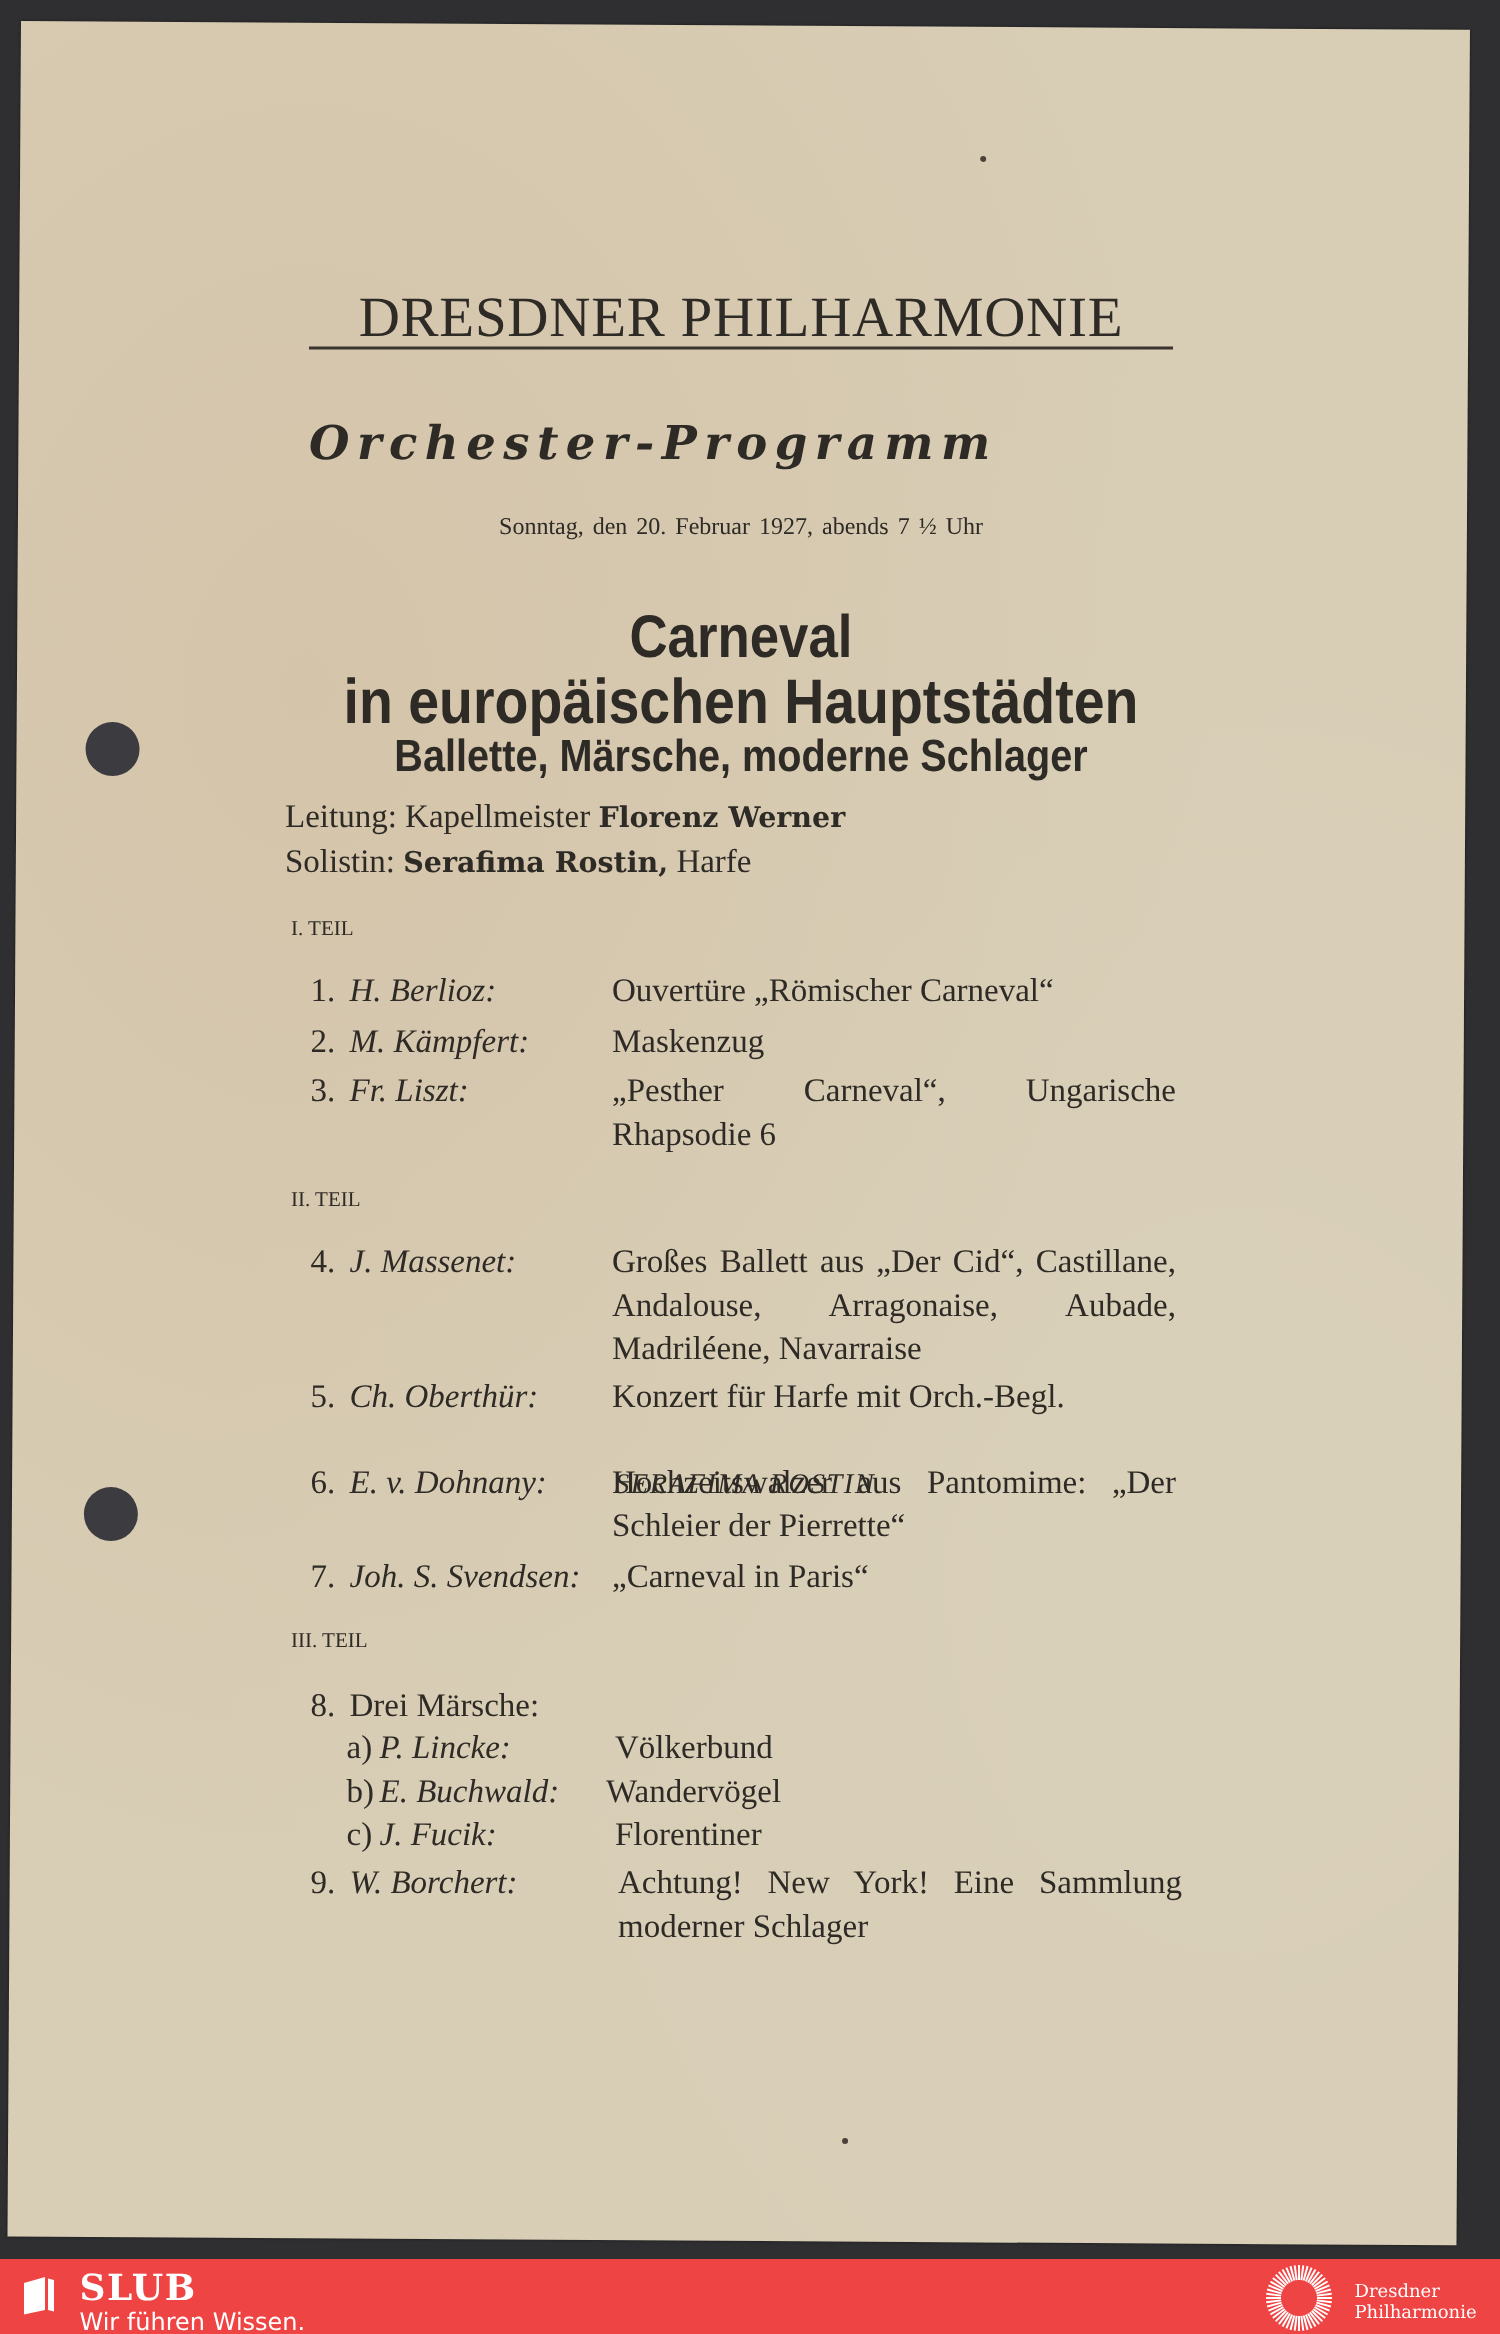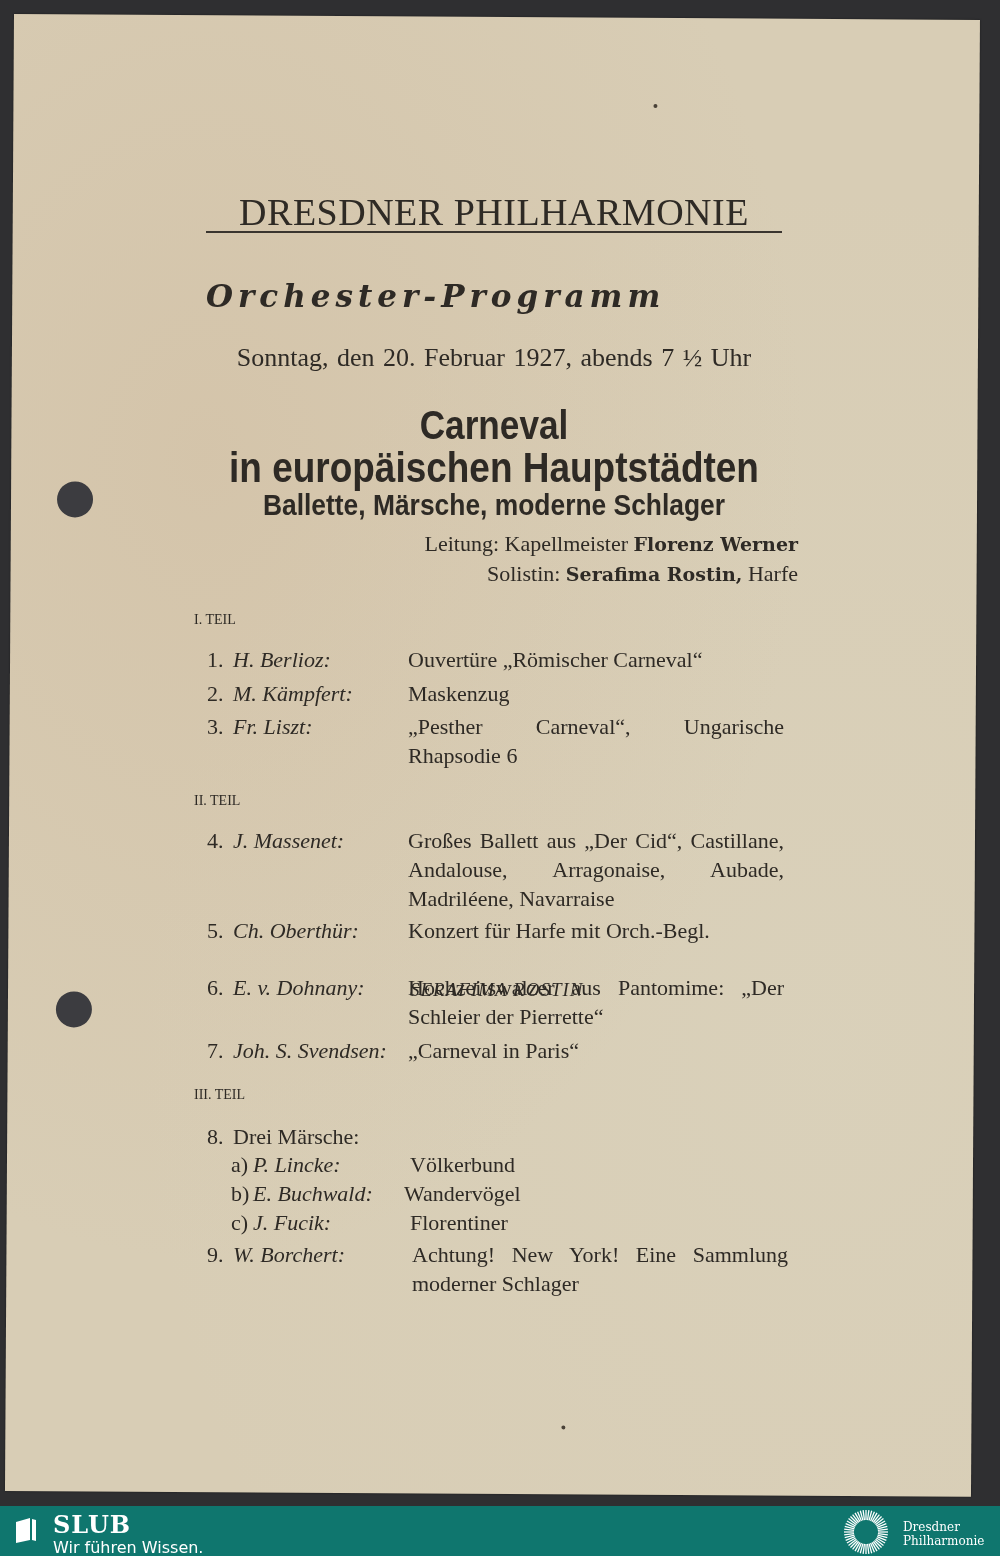--- a/index.html
+++ b/index.html
@@ -31,32 +31,32 @@
       font-family: "Liberation Serif", serif; font-size: 38px; letter-spacing: 0.5px;
     }
     .org-rule { left: 206px; top: 231px; width: 576px; height: 2px; background: #3a352f; }
     .prog-title {
       left: 206px; top: 278px; width: 576px; text-align: left;
       font-family: "DejaVu Serif", serif; font-style: italic; font-weight: bold;
       font-size: 31px; letter-spacing: 5px;
     }
     .date-line {
       left: 200px; top: 343px; width: 588px; text-align: center;
-      font-family: "Liberation Serif", serif; font-size: 26px; word-spacing: 2px;
+      font-family: "Liberation Serif", serif; font-size: 16px; word-spacing: 2px;
     }
     .headline {
       left: 190px; width: 608px; text-align: center;
       font-family: "Liberation Sans", sans-serif; font-weight: bold;
       transform: scaleX(0.88); transform-origin: center;
     }
     .h1 { top: 403px; font-size: 40px; }
     .h2 { top: 444px; font-size: 42px; }
     .h3 { top: 488px; font-size: 30px; }
     .credit {
-      left: 190px; width: 608px; text-align: right;
+      left: 190px; width: 608px; text-align: left;
       font-family: "Liberation Serif", serif; font-size: 22px;
     }
     .credit b { font-family: "DejaVu Serif", serif; font-size: 19px; }
     .c1 { top: 531px; }
     .c2 { top: 561px; }
 
     .teil {
       left: 194px; width: 620px; text-align: left;
       font-family: "Liberation Serif", serif; font-size: 14px;
     }
@@ -69,21 +69,21 @@
     .prog-row .work { position: absolute; left: 201px; width: 376px; text-align: justify; }
     .sub .num { left: 24px; }
     .sub .comp { left: 46px; }
     .soloist {
       left: 410px; font-family: "Liberation Serif", serif; font-style: italic;
       font-size: 19px; letter-spacing: 1px;
     }
 
     .footer {
       position: absolute; left: 0; top: 1506px; width: 1000px; height: 50px;
-      background: #0f766e; color: #ffffff;
+      background: #ef4444; color: #ffffff;
     }
     .slub-icon { position: absolute; left: 14px; top: 10px; width: 28px; height: 28px; }
     .slub-name {
       position: absolute; left: 53px; top: 4px;
       font-family: "DejaVu Serif", serif; font-weight: bold; font-size: 24px; letter-spacing: 1px;
     }
     .slub-tag {
       position: absolute; left: 53px; top: 32px;
       font-family: "DejaVu Sans", sans-serif; font-size: 16px;
     }

